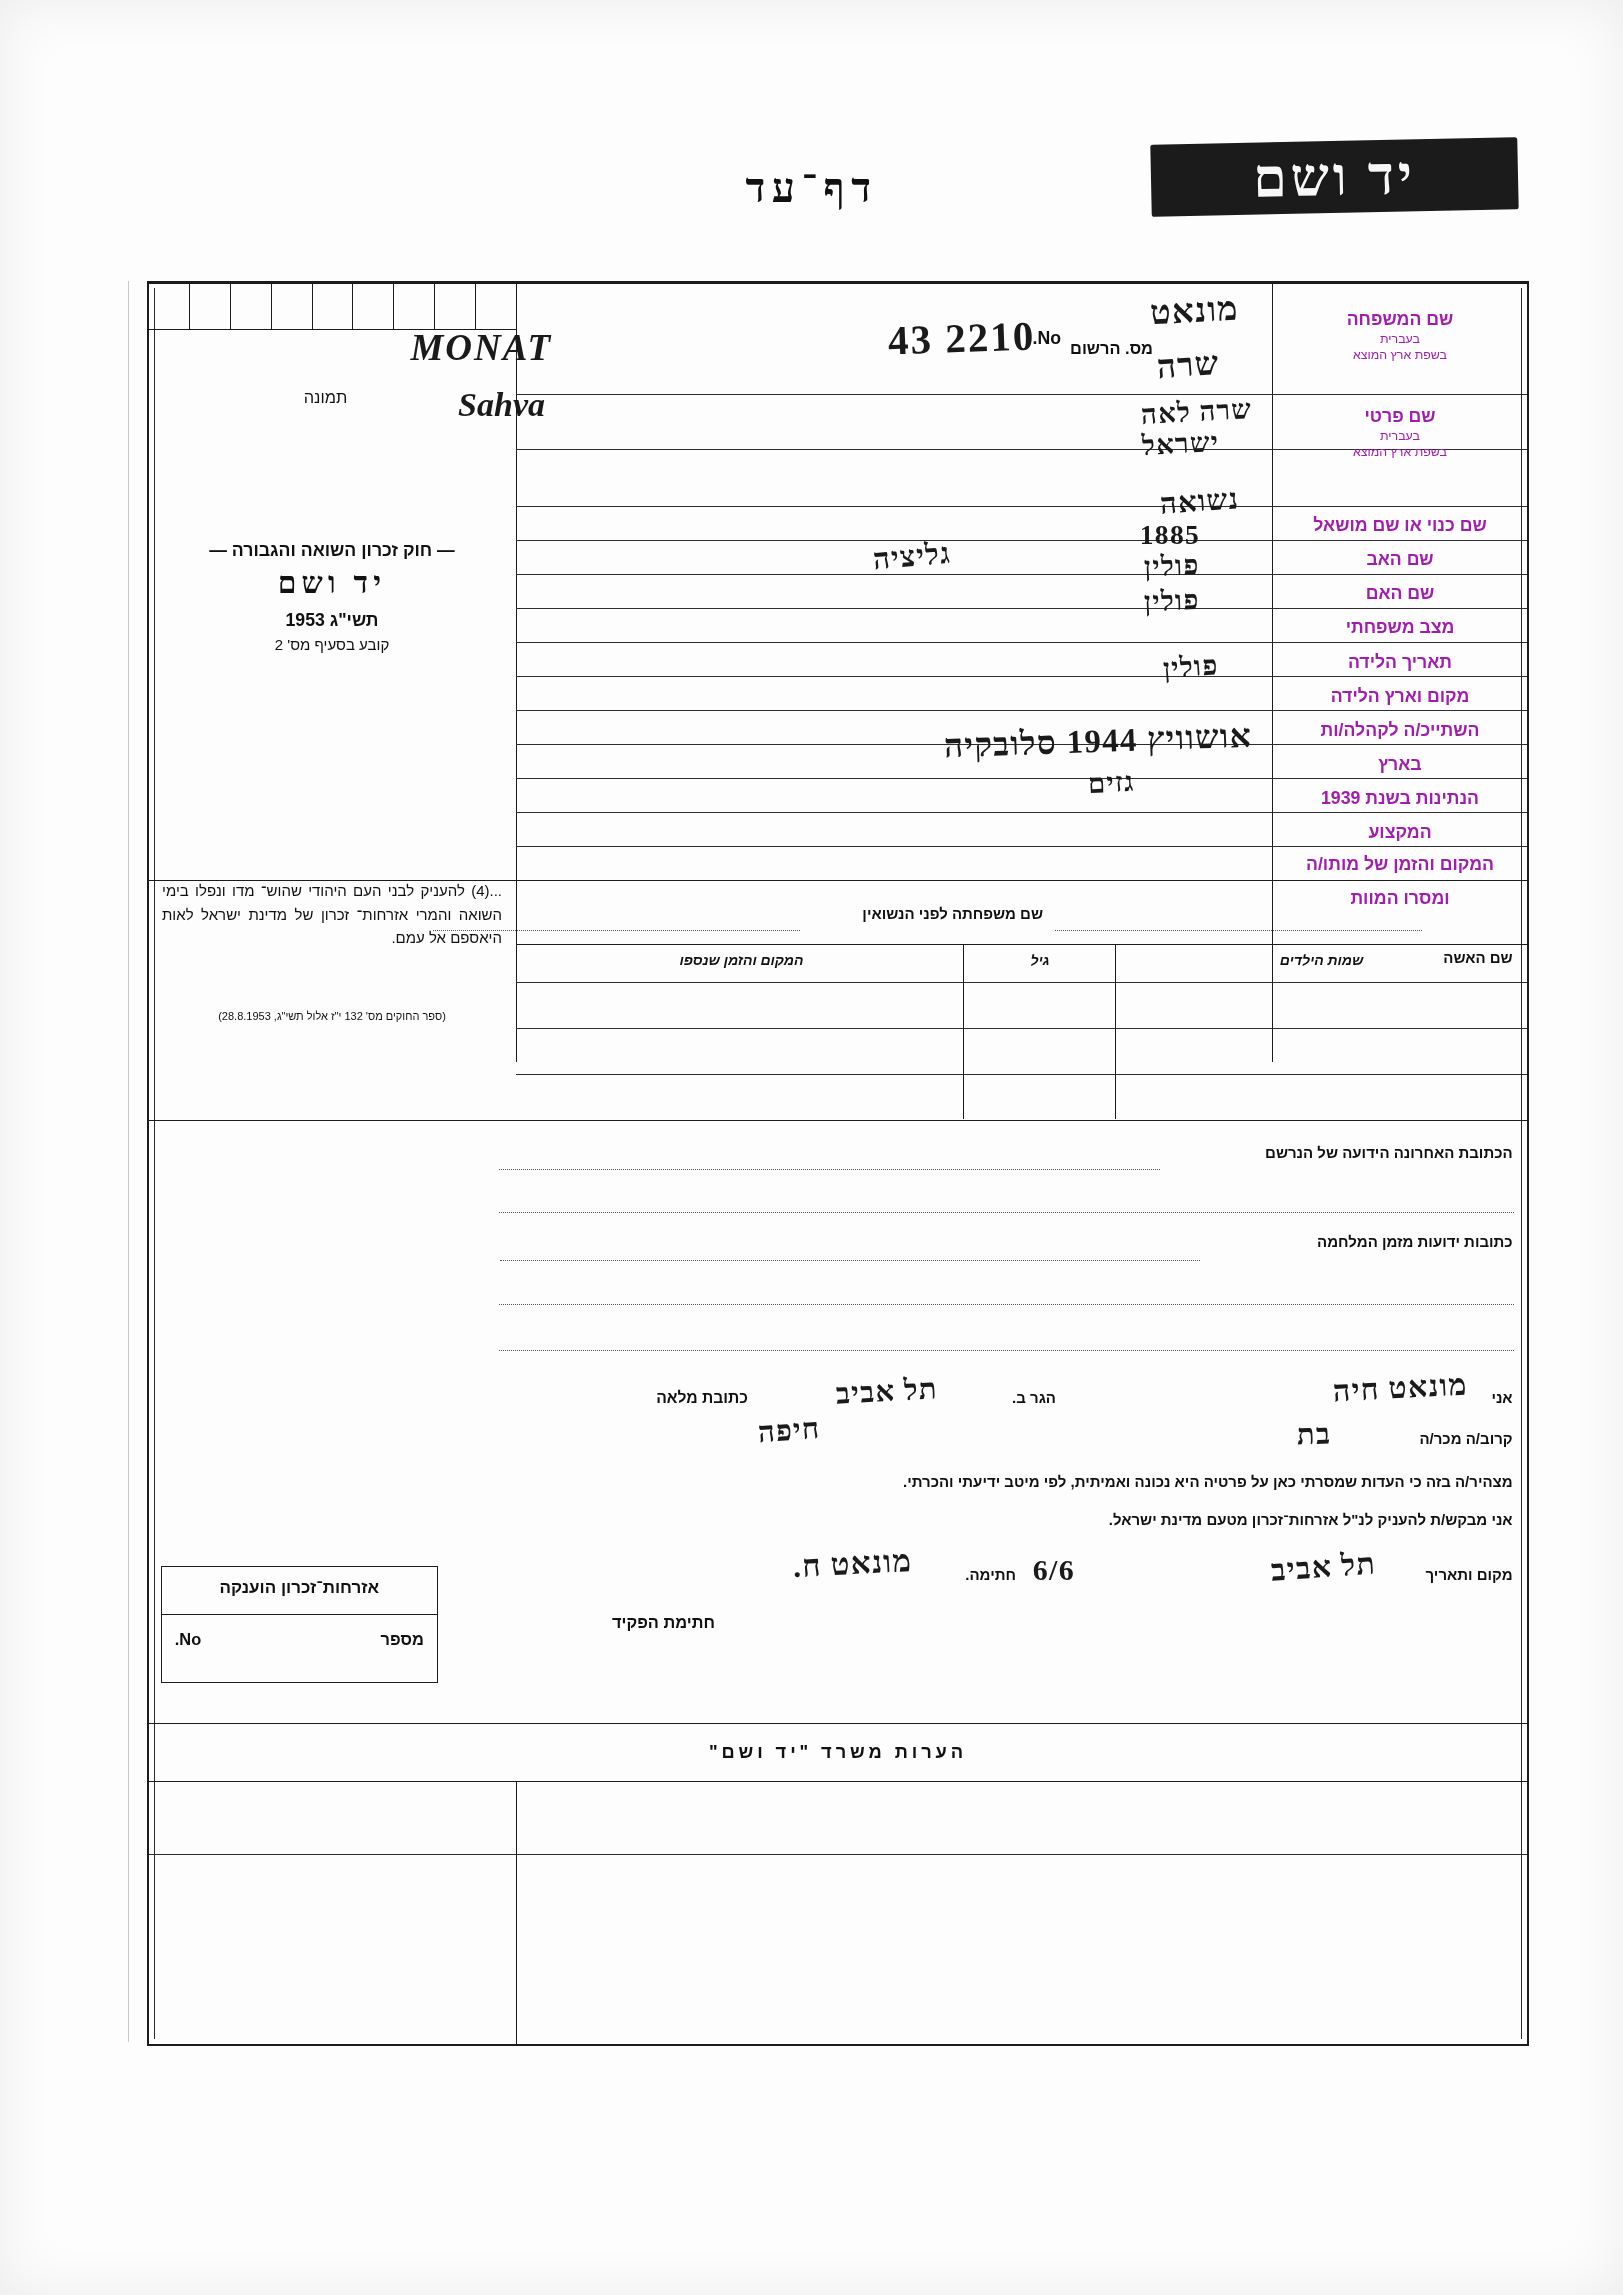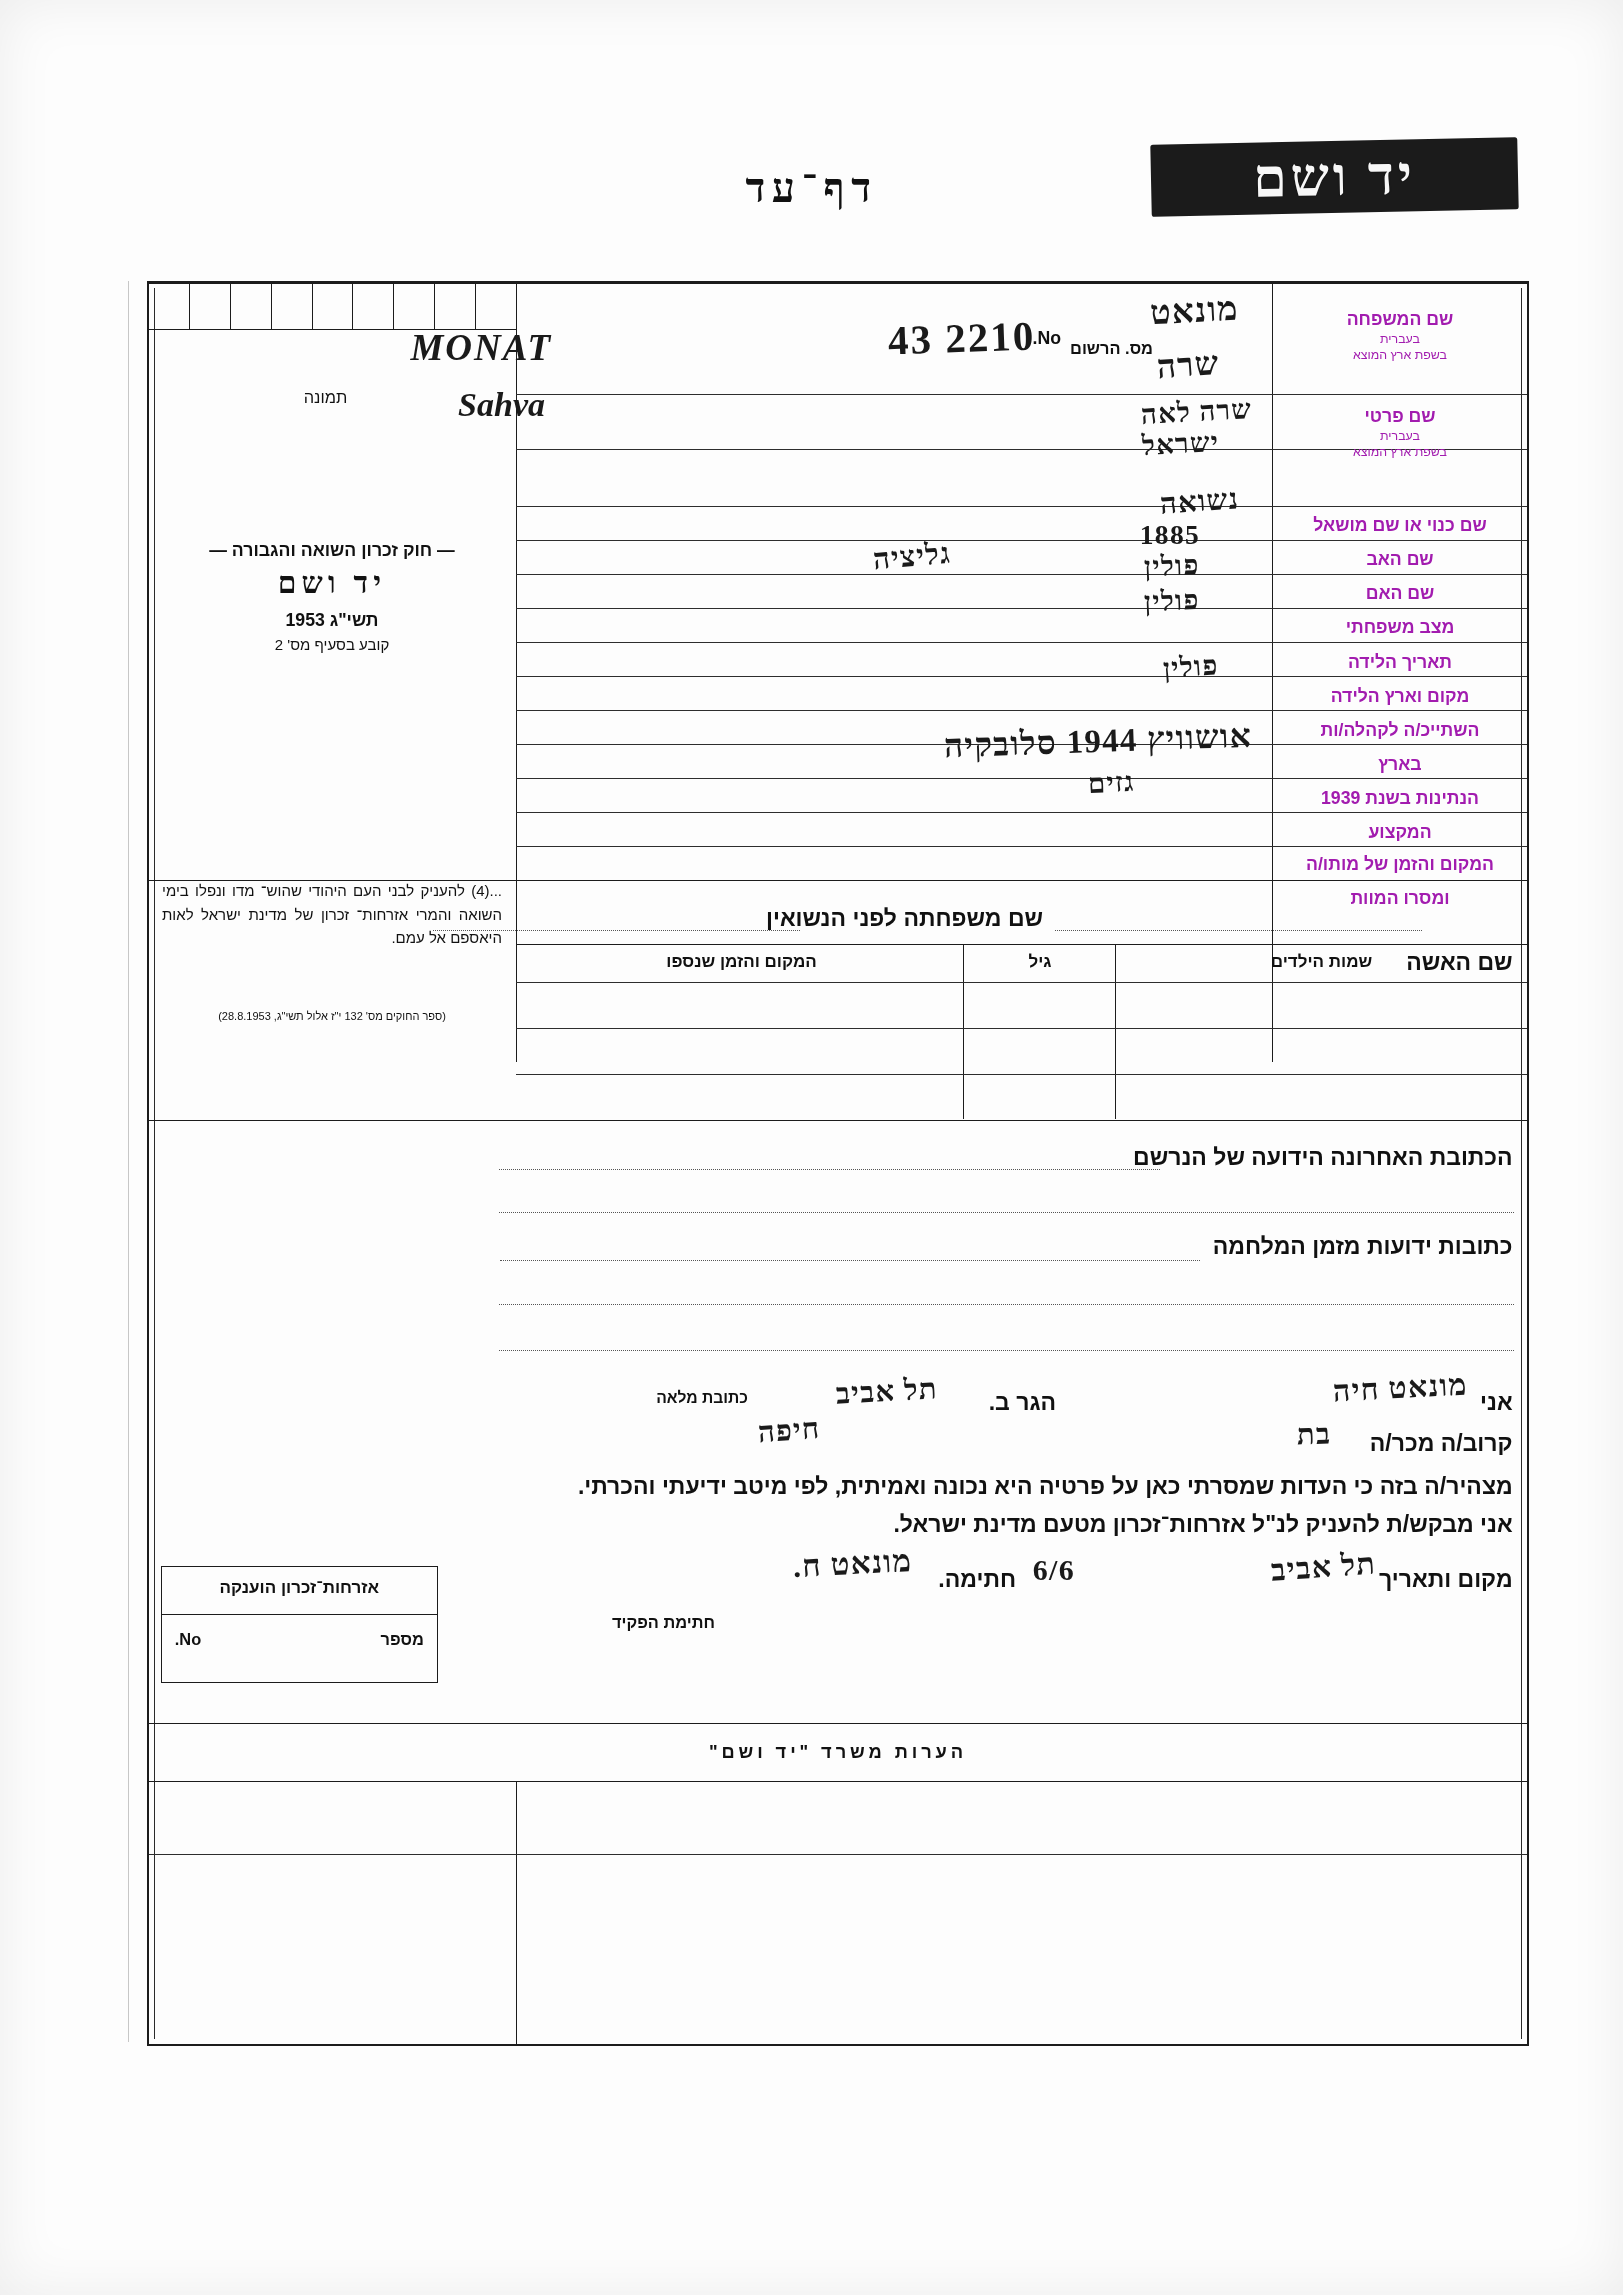--- a/index.html
+++ b/index.html
@@ -168,33 +168,33 @@
     text-align:justify;
     direction:rtl;
   }
   .law-foot{
     position:absolute;width:340px;
     font-size:11px;text-align:center;
   }
 
   
   .ctbl-h{
-    position:absolute;font-size:17px;font-weight:bold;text-align:center;
+    position:absolute;font-size:14px;font-weight:bold;text-align:center;font-style:italic;
   }
 
   
   .dots{
     position:absolute;
     border-bottom:1.3px dotted #555;
     height:0;
   }
 
   
   .decl{
-    position:absolute;font-size:23px;font-weight:bold;white-space:nowrap;
+    position:absolute;font-size:15px;font-weight:bold;white-space:nowrap;
   }
   .decl.small{font-size:15.7px;font-weight:bold;}
 
   
   .certbox{
     position:absolute;left:11.8px;top:1283px;width:275px;height:115px;
     border:1.3px solid #1c1c1c;
   }
   .certbox .t{
     position:absolute;left:0;right:0;top:10.5px;text-align:center;

